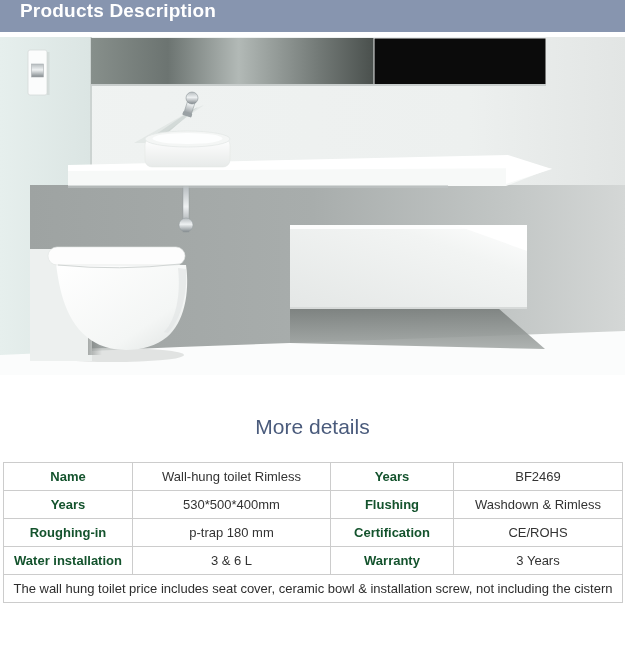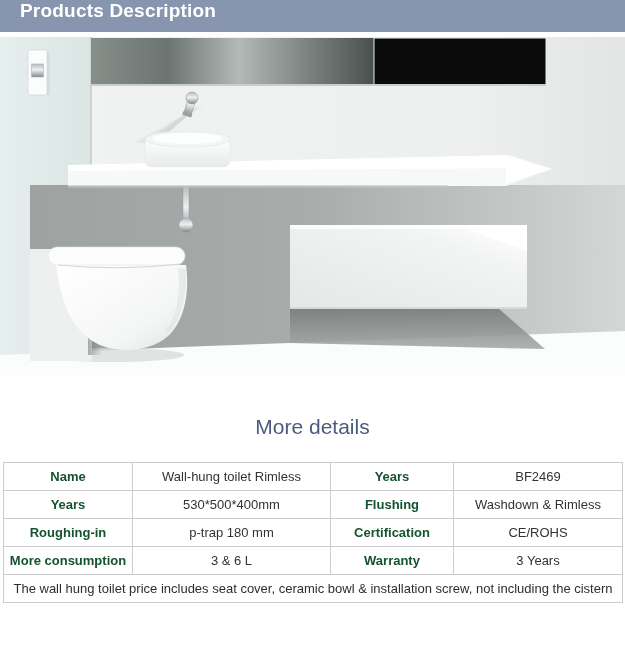--- a/index.html
+++ b/index.html
@@ -211,21 +211,21 @@
       <td class="key">Flushing</td>
       <td>Washdown &amp; Rimless</td>
     </tr>
     <tr>
       <td class="key">Roughing-in</td>
       <td>p-trap 180 mm</td>
       <td class="key">Certification</td>
       <td>CE/ROHS</td>
     </tr>
     <tr>
-      <td class="key">More consumption</td>
+      <td class="key">Water installation</td>
       <td>3 &amp; 6 L</td>
       <td class="key">Warranty</td>
       <td>3 Years</td>
     </tr>
     <tr>
       <td class="note" colspan="4">The wall hung toilet price includes seat cover, ceramic bowl &amp; installation screw, not including the cistern</td>
     </tr>
   </tbody>
 </table>
 

